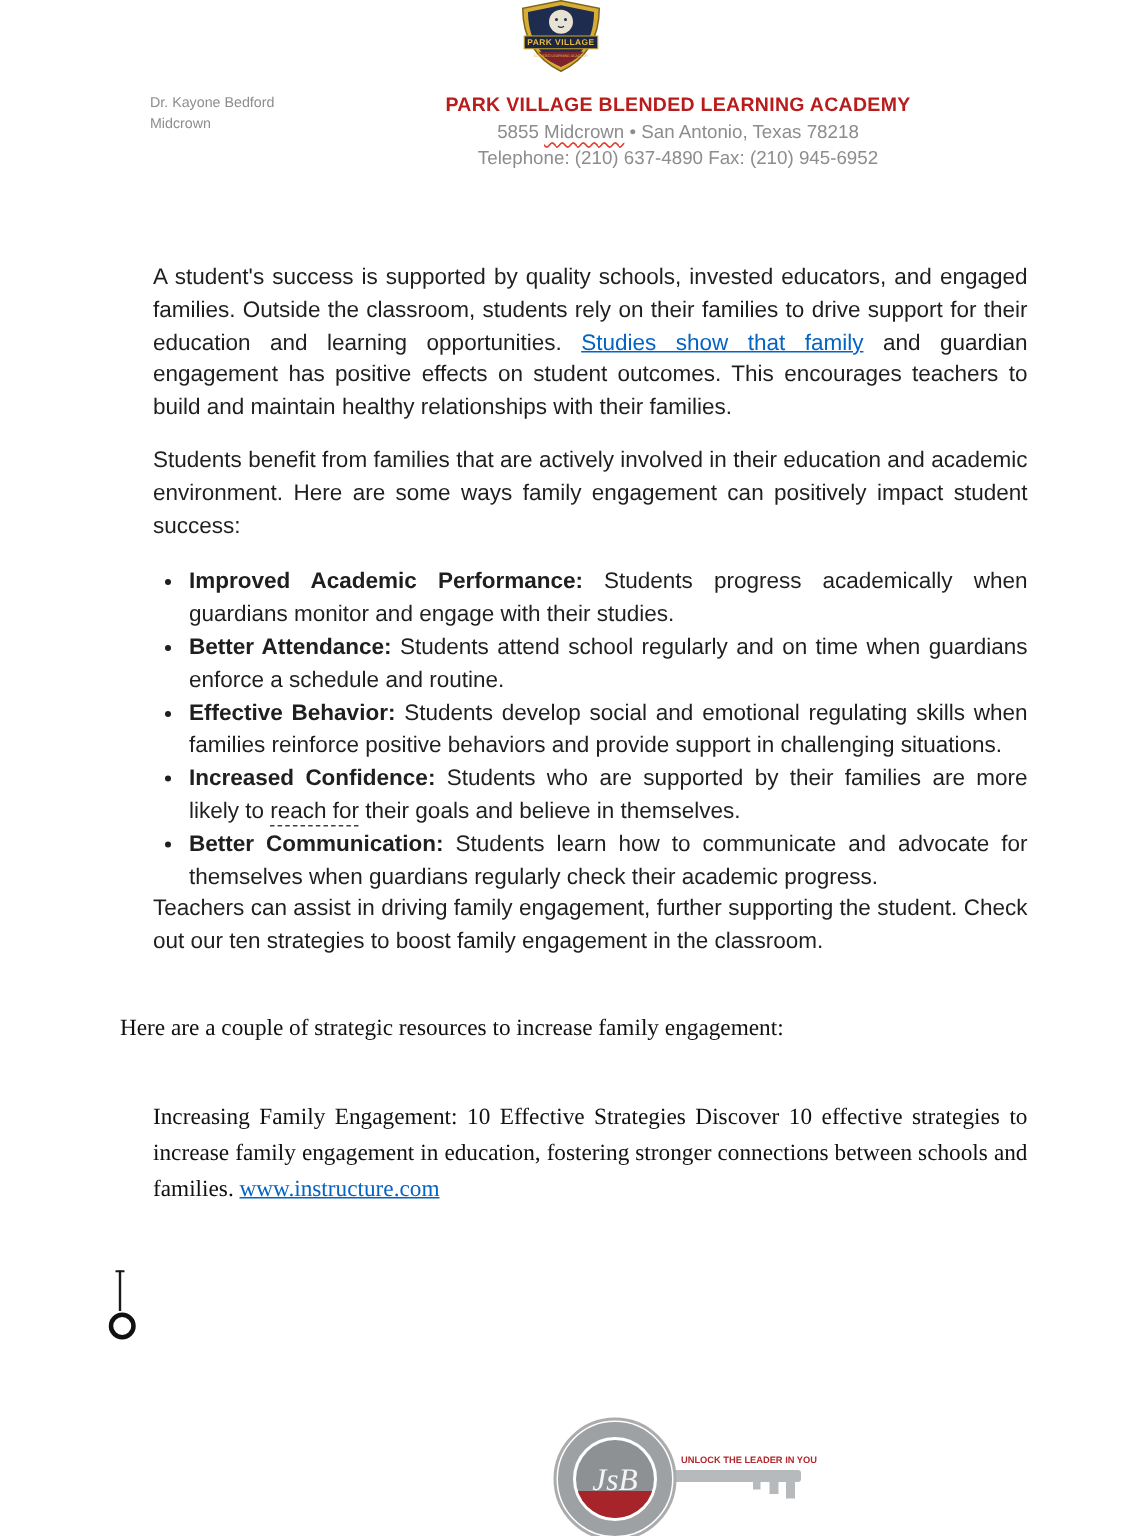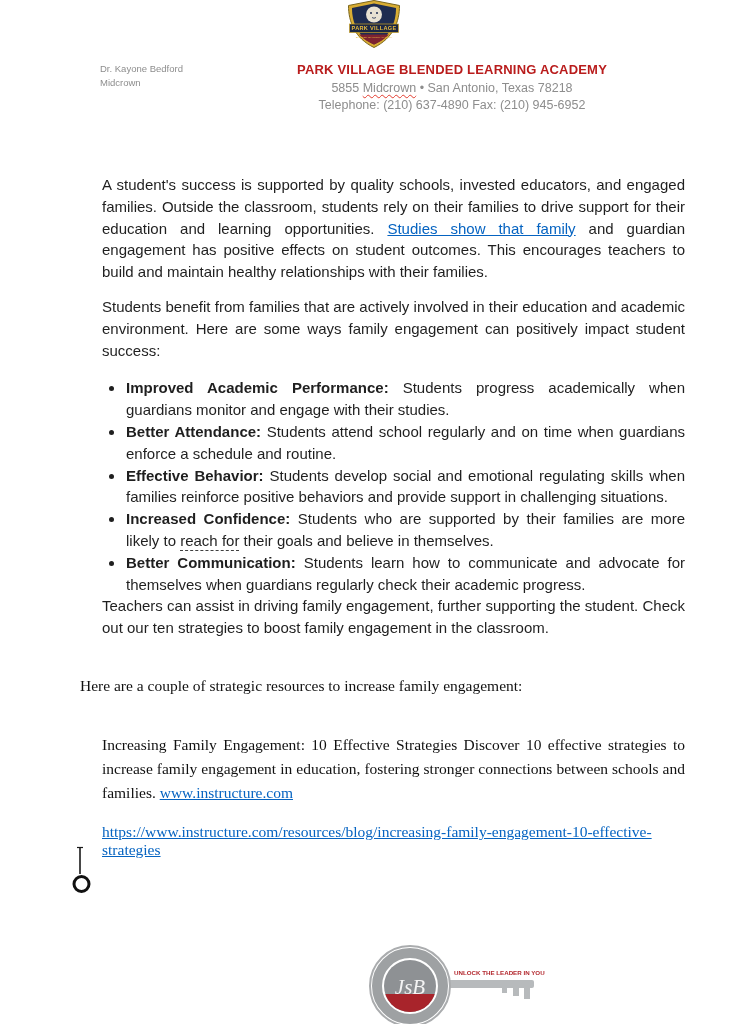--- a/index.html
+++ b/index.html
@@ -79,21 +79,20 @@
       <li><span class="b">Increased Confidence:</span><span> Students who are supported by their families are more likely to </span><span class="dashed-u">reach for</span><span> their goals and believe in themselves.</span></li>
       <li><span class="b">Better Communication:</span><span> Students learn how to communicate and advocate for themselves when guardians regularly check their academic progress.</span><span class="dashed-u"></span><span></span></li>
     </ul>
 
     <p class="bp after-list">Teachers can assist in driving family engagement, further supporting the student. Check out our ten strategies to boost family engagement in the classroom.</p>
 
     <p class="serif p4">Here are a couple of strategic resources to increase family engagement:</p>
 
     <p class="serif p5"><span>Increasing Family Engagement: 10 Effective Strategies Discover 10 effective strategies to increase family engagement in education, fostering stronger connections between schools and families. </span><a href="#" class="lnk">www.instructure.com</a></p>
 
-    <p class="serif p6"><a href="#" class="lnk">https://www.instructure.com/resources/blog/increasing-family-engagement-10-effective-strategies</a></p>
   </div>
 
   <div class="mark">
     <svg width="26" height="52" viewBox="0 0 26 52">
       <line x1="5" y1="2.5" x2="11" y2="2.5" stroke="#1a1a1a" stroke-width="1.2"></line>
       <line x1="8" y1="2" x2="8" y2="29" stroke="#1a1a1a" stroke-width="1.6"></line>
       <circle cx="9.5" cy="39" r="7.5" fill="none" stroke="#111111" stroke-width="3"></circle>
     </svg>
   </div>
 

